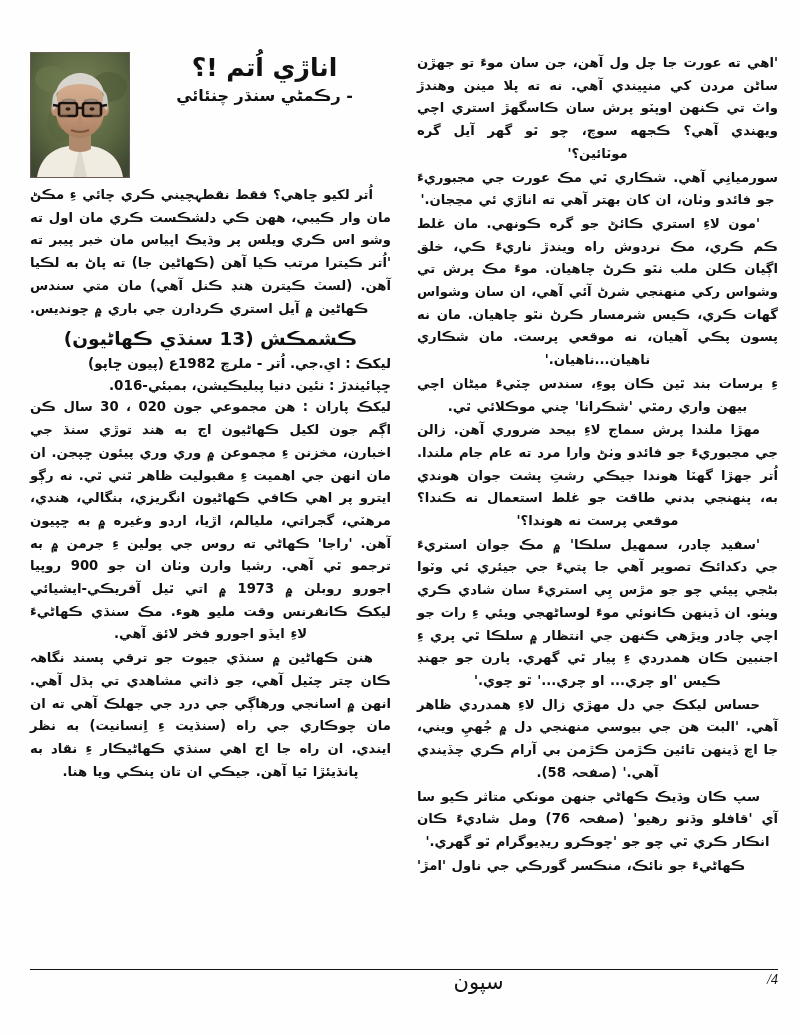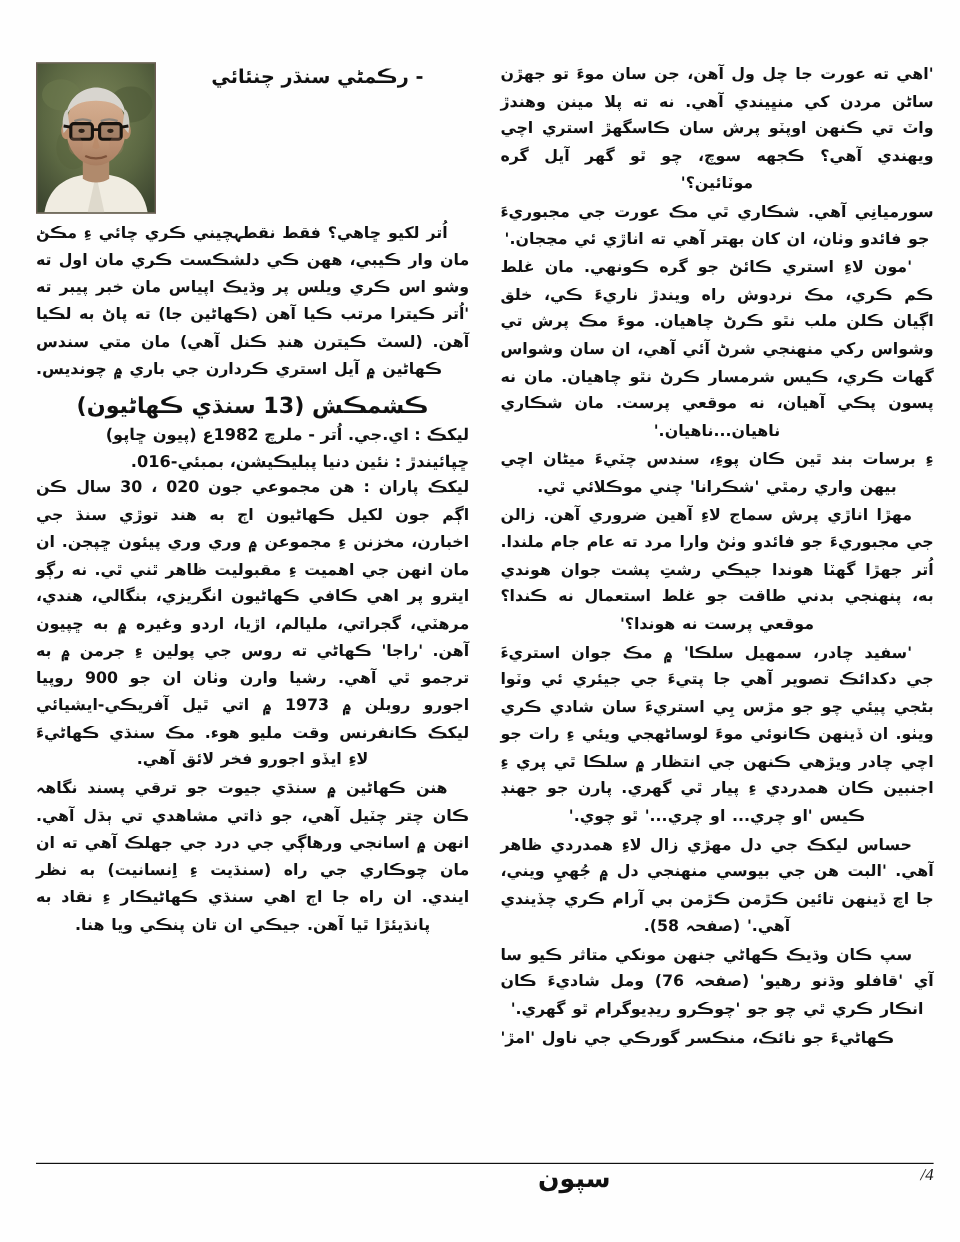--- a/index.html
+++ b/index.html
@@ -132,38 +132,39 @@
     margin-top: 2px;
   }
   .folio {
     font-family: "Liberation Serif", "DejaVu Serif", serif;
     font-style: italic;
     font-size: 14px;
     color: #111;
   }
   .magazine-name {
     font-size: 21px;
-    font-weight: bold;
+    font-weight: normal;
     direction: rtl;
     margin-left: 120px;
     line-height: 1;
   }
   .footer-spacer { width: 40px; }
 </style>
 </head>
 <body>
 
 <div class="page">
 
   <div class="columns">
 
     <div class="col">
 
       <div class="masthead">
         <div class="headline-block">
+          <h1 class="headline">اناڙي اُتم !؟</h1>
           <p class="byline">- رڪمڻي سنڌر چنئائي</p>
         </div>
 
         <div class="portrait">
           <svg viewBox="0 0 98 124" preserveAspectRatio="none" aria-hidden="true">
             <defs>
               <radialGradient id="bgG" cx="50%" cy="35%" r="75%">
                 <stop offset="0%" stop-color="#7b8558"></stop>
                 <stop offset="60%" stop-color="#5b6742"></stop>
                 <stop offset="100%" stop-color="#3d4630"></stop>
@@ -226,21 +227,21 @@
 
       <p class="para">ليکڪ پاران : هن مجموعي جون 020 ، 30 سال ڪن اڳم جون لکيل ڪهاڻيون اڄ به هند توڙي سنڌ جي اخبارن، مخزنن ءِ مجموعن ۾ وري وري پيئون ڇپجن. ان مان انهن جي اهميت ءِ مقبوليت ظاهر ٿني ٿي. نه رڳو ايترو پر اهي ڪافي ڪهاڻيون انگريزي، بنگالي، هندي، مرهٽي، گجراتي، مليالم، اڙيا، اردو وغيره ۾ به ڇپيون آهن. 'راجا' ڪهاڻي ته روس جي پولين ءِ جرمن ۾ به ترجمو ٿي آهي. رشيا وارن وٺان ان جو 900 روپيا اجورو روبلن ۾ 1973 ۾ اتي ٿيل آفريڪي-ايشيائي ليکڪ ڪانفرنس وقت مليو هوء. مڪ سنڌي ڪهاڻيءَ لاءِ ايڏو اجورو فخر لائق آهي.</p>
       <p class="para indent">هنن ڪهاڻين ۾ سنڌي جيوت جو ترقي پسند نگاهہ ڪان چتر چٽيل آهي، جو ذاتي مشاهدي تي ٻڌل آهي. انهن ۾ اسانجي ورهاڳي جي درد جي جهلڪ آهي ته ان مان چوڪاري جي راه (سنڌيت ءِ اِنسانيت) به نظر ايندي. ان راه جا اڄ اهي سنڌي ڪهاڻيڪار ءِ نقاد به پانڌيئڙا ٿيا آهن. جيڪي ان تان پنڪي ويا هنا.</p>
     </div>
 
     <div class="col">
       <p class="para">'اهي ته عورت جا چل ول آهن، جن سان موءَ تو جهڙن ساڻن مردن کي منڀيندي آهي. نه ته پلا مينن وهندڙ واٽ تي ڪنهن اوپٽو پرش سان ڪاسگهڙ استري اچي ويهندي آهي؟ ڪجهه سوچ، چو ٿو گهر آيل گره موٽائين؟'</p>
       <p class="para">سورميانِي آهي. شڪاري ٿي مڪ عورت جي مجبوريءَ جو فائدو وٺان، ان کان بهتر آهي ته اناڙي ئي مڃجان.'</p>
       <p class="para indent">'مون لاءِ استري ڪائڻ جو گره ڪونهي. مان غلط ڪم ڪري، مڪ نردوش راه ويندڙ ناريءَ ڪي، خلق اڳيان ڪلن ملب نٿو ڪرڻ چاهيان. موءَ مڪ پرش تي وشواس رکي منهنجي شرڻ آئي آهي، ان سان وشواس گهات ڪري، ڪيس شرمسار ڪرڻ نٿو چاهيان. مان نه پسون پڪي آهيان، نه موقعي پرست. مان شڪاري ناهيان...ناهيان.'</p>
       <p class="para">ءِ برسات بند ٿين ڪان پوءِ، سندس چٽيءَ ميڻان اچي بيهن واري رمٿي 'شڪرانا' چني موڪلائي ٿي.</p>
-      <p class="para indent">مهڙا اناڙي پرش سماج لاءِ آهين ضروري آهن. زالن جي مجبوريءَ جو فائدو وٺڻ وارا مرد ته عام جام ملندا. اُتر جهڙا گهٽا هوندا جيڪي رشتِ پشت جوان هوندي به، پنهنجي بدني طاقت جو غلط استعمال نه ڪندا؟ موقعي پرست نه هوندا؟'</p>
+      <p class="para indent">مهڙا ملندا پرش سماج لاءِ بيحد ضروري آهن. زالن جي مجبوريءَ جو فائدو وٺڻ وارا مرد ته عام جام ملندا. اُتر جهڙا گهٽا هوندا جيڪي رشتِ پشت جوان هوندي به، پنهنجي بدني طاقت جو غلط استعمال نه ڪندا؟ موقعي پرست نه هوندا؟'</p>
       <p class="para indent">'سفيد چادر، سمهيل سلڪا' ۾ مڪ جوان استريءَ جي دکدائڪ تصوير آهي جا پتيءَ جي جيئري ئي وٽوا بڻجي پيئي چو جو مڙس بِي استريءَ سان شادي ڪري ويٺو. ان ڏينهن ڪانوئي موءَ لوساڻهجي ويئي ءِ رات جو اچي چادر ويڙهي ڪنهن جي انتظار ۾ سلڪا ٿي پري ءِ اجنبين ڪان همدردي ءِ پيار ٿي گهري. پارن جو جهنڊ ڪيس 'او چري... او چري...' ٿو چوي.'</p>
       <p class="para indent">حساس ليکڪ جي دل مهڙي زال لاءِ همدردي ظاهر آهي. 'البت هن جي بيوسي منهنجي دل ۾ جُهيِ ويني، جا اچ ڏينهن تائين ڪڙمن ڪڙمن بي آرام ڪري چڏيندي آهي.' (صفحہ 58).</p>
       <p class="para indent">سپ ڪان وڌيڪ ڪهاڻي جنهن مونکي متاثر ڪيو سا آي 'قافلو وڌنو رهيو' (صفحہ 76) ومل شاديءَ ڪان انڪار ڪري ٿي چو جو 'چوڪرو ريڊيوگرام ٿو گهري.'</p>
       <p class="para last-left">ڪهاڻيءَ جو نائڪ، منڪسر گورڪي جي ناول 'امڙ'</p>
     </div>
 
   </div>
 
   <div class="footer">
     <div class="footer-rule"></div>

